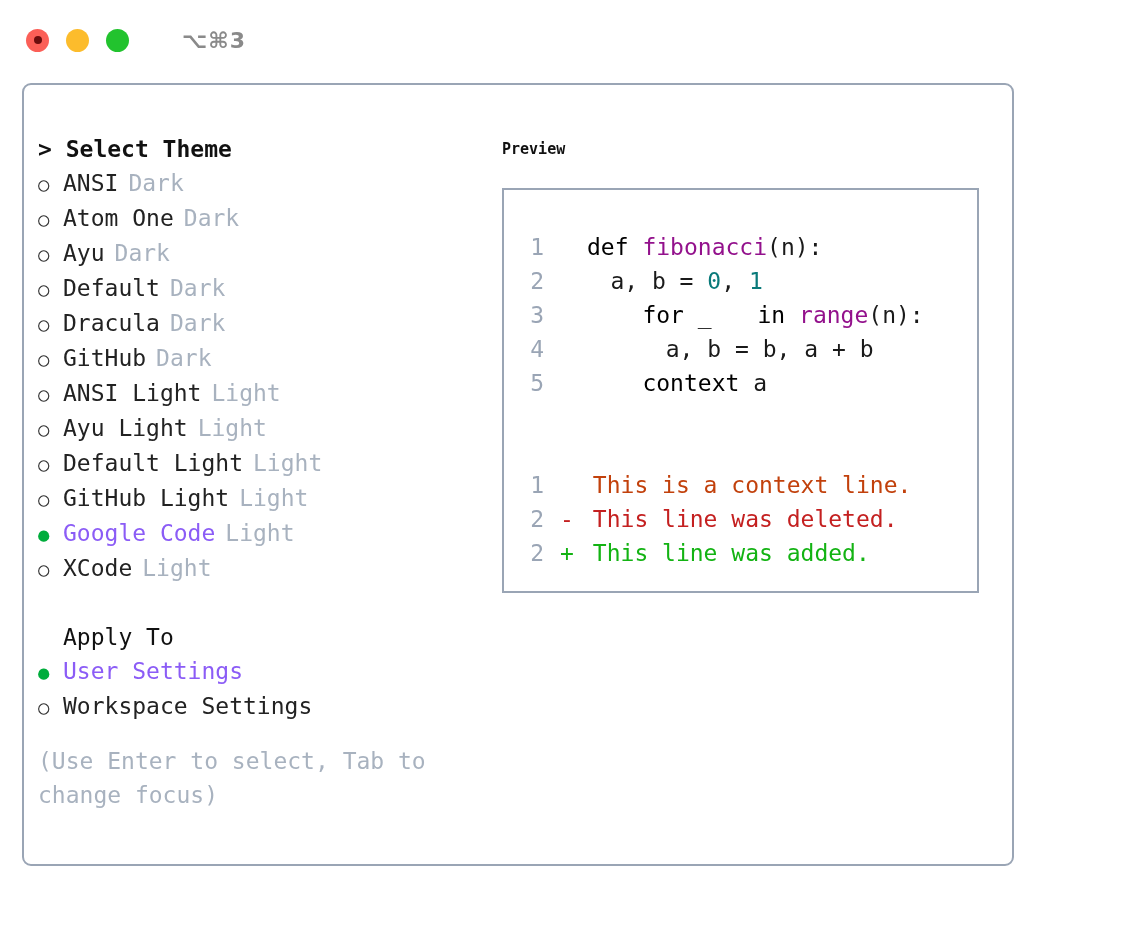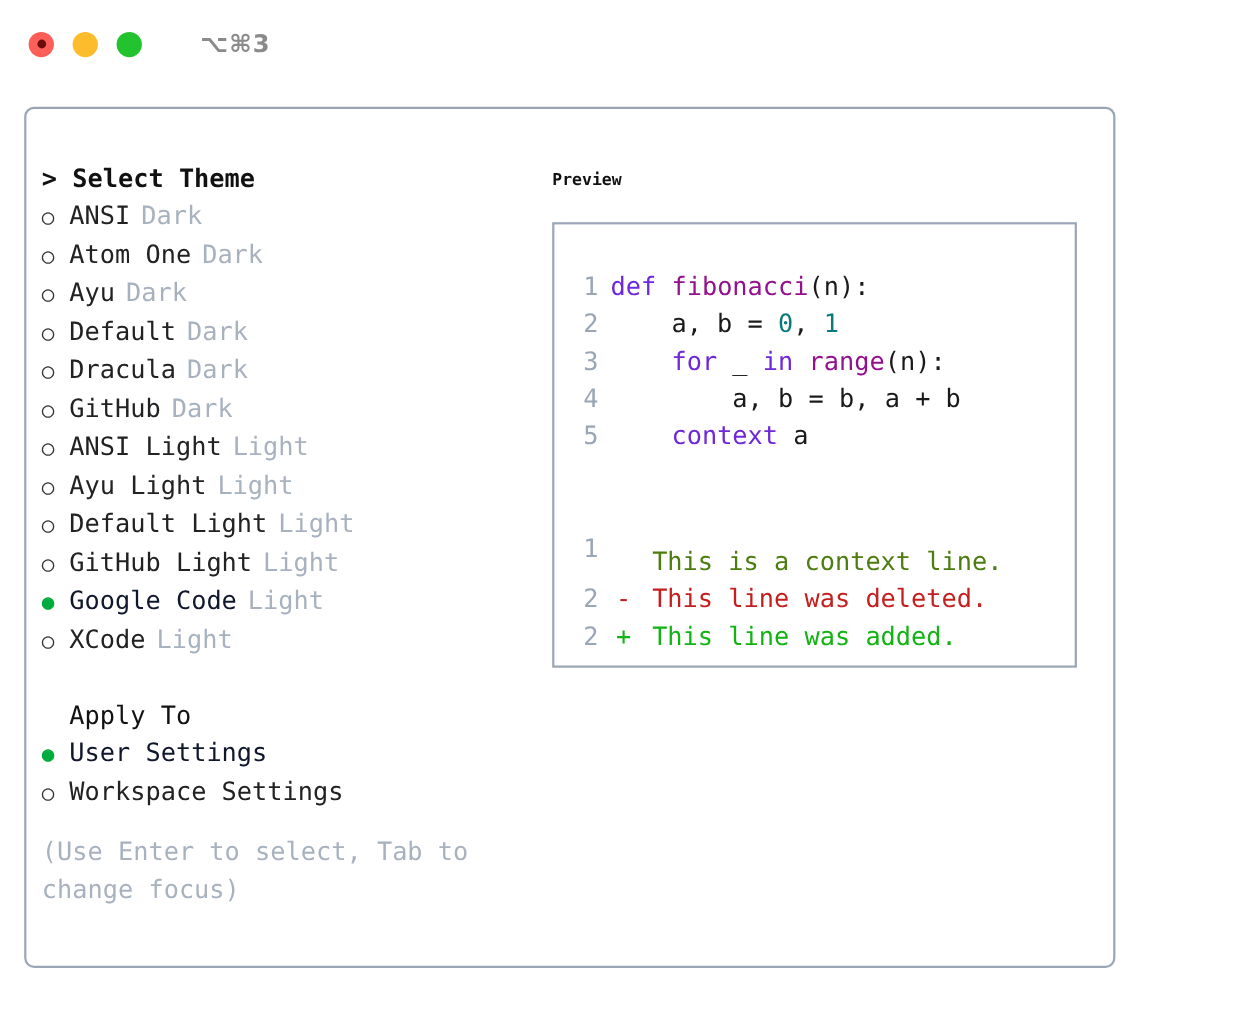--- a/index.html
+++ b/index.html
@@ -72,21 +72,21 @@
     font-size: 22px;
     font-weight: bold;
     letter-spacing: 1px;
     font-family: "DejaVu Sans", "Liberation Sans", sans-serif;
   }
 
   
   .card {
     position: absolute;
     left: 22px;
-    top: 97px;
+    top: 83px;
     width: 992px;
     height: 783px;
     border: 2px solid #9aa5b5;
     border-radius: 9px;
     box-sizing: border-box;
     background: #ffffff;
   }
 
   .card-inner {
     position: absolute;
@@ -118,21 +118,21 @@
   }
   .bullet {
     width: 25px;
     flex: 0 0 25px;
     color: #333333;
     font-size: 19px;
     display: inline-block;
   }
   .bullet.on { color: #00ad3c; }
   .opt-label { color: #222222; }
-  .opt-label.sel { color: #0f172a; }
+  .opt-label.sel { color: #8b5cf6; }
   .opt-tag {
     color: #a8b2bf;
     margin-left: 10px;
     text-align: center;
   }
 
   .section-gap { height: 34px; }
 
   .subhead {
     font-size: 23px;
@@ -182,28 +182,28 @@
   }
   .lnum {
     width: 28px;
     flex: 0 0 28px;
     text-align: right;
     color: #9aa5b5;
     margin-right: 11px;
   }
   .ltext { color: #1a1a1a; }
 
-  .kw   { color: #6d28d9; }
+  .kw   { color: #000000; margin-left: 32px; }
   .fn   { color: #93118c; }
   .num  { color: #0a7a7a; }
   .plain{ color: #1a1a1a; }
 
   .blank-line { height: 34px; }
 
-  .diff-ctx  { color: #4d7c0f; margin-top: 12px; }
+  .diff-ctx  { color: #c2410c; }
   .diff-del  { color: #c42020; }
   .diff-add  { color: #13b313; }
 </style>
 </head>
 <body>
 
 <div class="window">
 
   <div class="titlebar">
     <div class="traffic">

